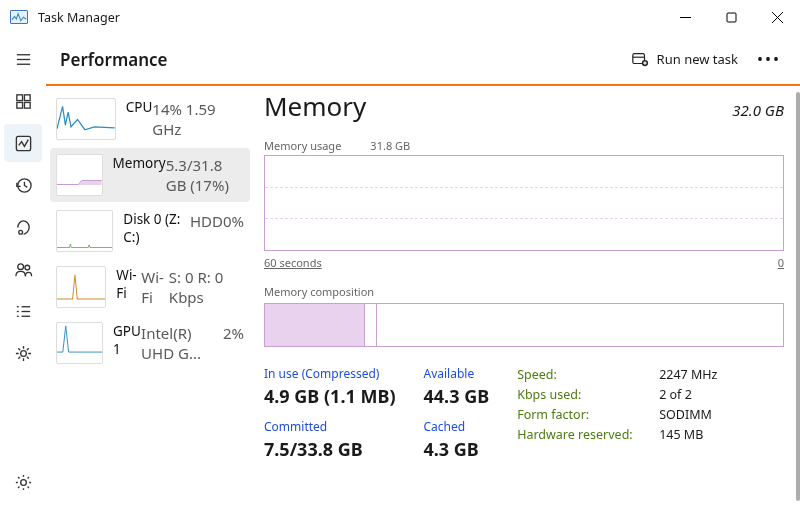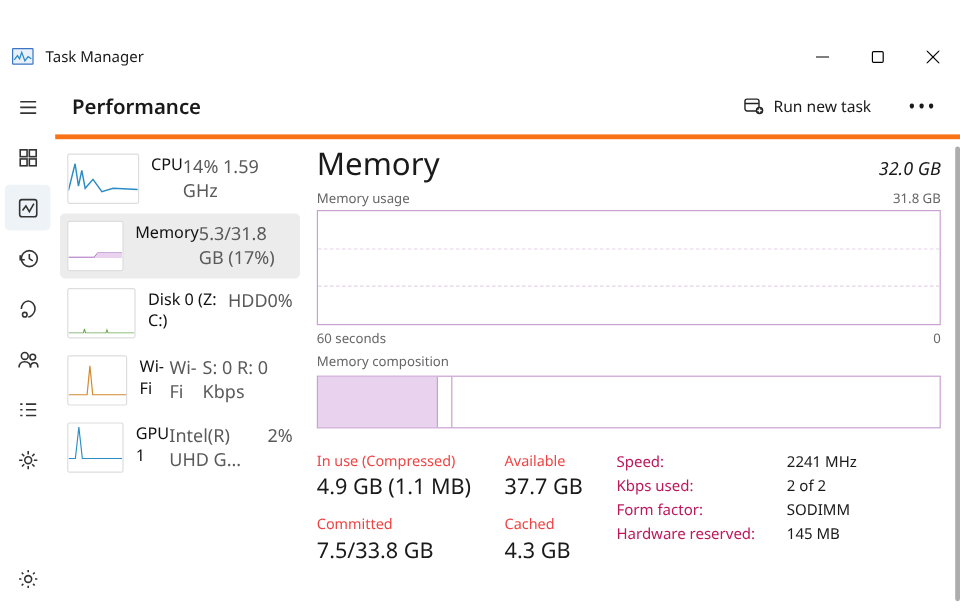--- a/index.html
+++ b/index.html
@@ -1,81 +1,81 @@
 <!DOCTYPE html>
 <html><head>
 <meta charset="utf-8">
 <style>
   * { box-sizing: border-box; margin: 0; padding: 0; }
   html, body { width: 800px; height: 507px; font-family: "Segoe UI", system-ui, sans-serif; background: #fff; color: #1a1a1a; }
   body { display: flex; flex-direction: column; overflow: hidden; }
 
   
-  .titlebar { height: 34px; display: flex; align-items: center; padding: 0 0 0 10px; margin-top: 30px; }
+  .titlebar { height: 34px; display: flex; align-items: center; padding: 0 0 0 10px; }
   .app-icon { width: 18px; height: 14px; background: #e8f0fa; border: 1px solid #3a74c4; position: relative; border-radius: 1px; margin-right: 10px; }
   .app-icon svg { position: absolute; inset: 0; }
   .titlebar-title { font-size: 12.5px; }
   .win-controls { margin-left: auto; display: flex; }
   .win-btn { width: 46px; height: 34px; display: flex; align-items: center; justify-content: center; }
   .win-btn svg { width: 11px; height: 11px; }
 
   
   .app-body { flex: 1; display: flex; min-height: 0; }
 
   
   .rail { width: 46px; display: flex; flex-direction: column; align-items: center; padding-top: 6px; gap: 4px; }
   .rail-spacer { flex: 1; }
   .rail-item { width: 38px; height: 38px; display: flex; align-items: center; justify-content: center; border-radius: 4px; color: #2b2b2b; }
   .rail-item.active { background: #eef3f7; }
   .rail-item svg { width: 19px; height: 19px; stroke: #333; fill: none; stroke-width: 1.4; }
 
   
   .content { flex: 1; display: flex; flex-direction: column; min-width: 0; }
-  .toolbar { height: 52px; display: flex; align-items: center; padding: 0 14px 0 14px; border-bottom: 4px solid #f97316; }
+  .toolbar { height: 52px; display: flex; align-items: center; padding: 0 14px 0 14px; border-bottom: 2px solid #f97316; }
   .toolbar h1 { font-size: 17px; font-weight: 600; }
-  .toolbar-actions { margin-left: auto; display: flex; align-items: center; gap: 18px; }
+  .toolbar-actions { margin-left: auto; display: flex; align-items: center; gap: 6px; }
   .run-task { display: flex; align-items: center; gap: 8px; font-size: 13px; padding: 4px 8px; border-radius: 4px; }
   .more-btn { width: 34px; height: 34px; display: flex; align-items: center; justify-content: center; font-size: 16px; letter-spacing: 2px; }
 
   .perf-body { flex: 1; display: flex; min-height: 0; }
 
   
   .sidelist { width: 208px; padding: 6px 4px; overflow-y: auto; }
   .side-item { display: flex; gap: 10px; padding: 6px 6px; border-radius: 4px; margin-bottom: 2px; }
   .side-item.selected { background: #ececec; }
   .thumb { width: 62px; height: 42px; border: 1px solid #ddd; border-radius: 2px; background: #fff; position: relative; overflow: hidden; }
   .thumb svg { position: absolute; inset: 0; }
   .side-text { display: flex; flex-direction: row; justify-content: center; }
   .side-title { font-size: 13.5px; font-weight: 400; color: #111; }
   .side-sub { font-size: 15px; color: #5a5a5a; margin-top: 1px; }
 
   
   .detail { flex: 1; padding: 2px 16px 8px 10px; position: relative; overflow: hidden; }
   .detail-header { display: flex; justify-content: space-between; align-items: baseline; }
   .detail-header h2 { font-size: 26px; font-weight: 400; }
   .detail-header .cap { font-size: 15px; font-style: italic; }
-  .chart-label-row { display: flex; justify-content: space-between; font-size: 11px; color: #666; margin-top: 4px; }
+  .chart-label-row { display: flex; font-size: 11px; color: #666; margin-top: 14px; gap: 29px; }
   .usage-chart { height: 96px; border: 1px solid #c9a0d1; margin-top: 2px; position: relative; }
   .usage-chart .grid-line { position: absolute; left: 0; right: 0; border-top: 1px dashed #e6d4ea; }
   .usage-chart svg { position: absolute; inset: 0; }
-  .axis-row { display: flex; justify-content: space-between; font-size: 11px; color: #666; margin-top: 4px; }
+  .axis-row { display: flex; justify-content: space-between; font-size: 11px; color: #666; margin-top: 4px; text-decoration: underline; }
 
   .comp-chart { height: 44px; border: 1px solid #c9a0d1; margin-top: 4px; display: flex; }
   .comp-seg { height: 100%; }
   .comp-seg.inuse { background: #e8d2ee; border-right: 1px solid #c9a0d1; width: 100px; }
   .comp-seg.mod { border-right: 1px solid #c9a0d1; width: 12px; }
 
   .stats { display: flex; margin-top: 18px; gap: 28px; font-size: 12.5px; }
   .stat-col { display: flex; flex-direction: column; gap: 10px; }
   .stat { }
-  .stat .lbl { font-size: 12px; color: #ef4444; }
-  .stat .val { font-size: 18px; font-weight: 400; margin-top: 2px; }
+  .stat .lbl { font-size: 12px; color: #1d4ed8; }
+  .stat .val { font-size: 18px; font-weight: 700; margin-top: 2px; }
   .spec-table { font-size: 12.5px; }
   .spec-row { display: flex; gap: 22px; line-height: 1.6; }
-  .spec-row .k { min-width: 120px; color: #be185d; }
+  .spec-row .k { min-width: 120px; color: #4d7c0f; }
 
   .scrollbar-fake { position: absolute; right: 0; top: 6px; bottom: 6px; width: 4px; background: #adadad; border-radius: 2px; }
 </style>
 </head>
 <body>
 
 <div class="titlebar">
   <div class="app-icon">
     <svg viewBox="0 0 18 14">
         <polyline points="1,10 4,6 6,9 8,3 11,11 14,7 17,9" stroke="#2b8cc4" stroke-width="1.2" fill="none"></polyline>
@@ -303,31 +303,31 @@
               <div class="val">4.9 GB (1.1 MB)</div>
             </div>
             <div class="stat">
               <div class="lbl">Committed</div>
               <div class="val">7.5/33.8 GB</div>
             </div>
           </div>
           <div class="stat-col">
             <div class="stat">
               <div class="lbl">Available</div>
-              <div class="val">37.7 GB</div>
+              <div class="val">44.3 GB</div>
             </div>
             <div class="stat">
               <div class="lbl">Cached</div>
               <div class="val">4.3 GB</div>
             </div>
           </div>
           <div class="spec-table">
             <div class="spec-row">
                 <span class="k">Speed:</span>
-                <span>2241 MHz</span>
+                <span>2247 MHz</span>
               </div>
             <div class="spec-row">
                 <span class="k">Kbps used:</span>
                 <span>2 of 2</span>
               </div>
             <div class="spec-row">
                 <span class="k">Form factor:</span>
                 <span>SODIMM</span>
               </div>
             <div class="spec-row">

